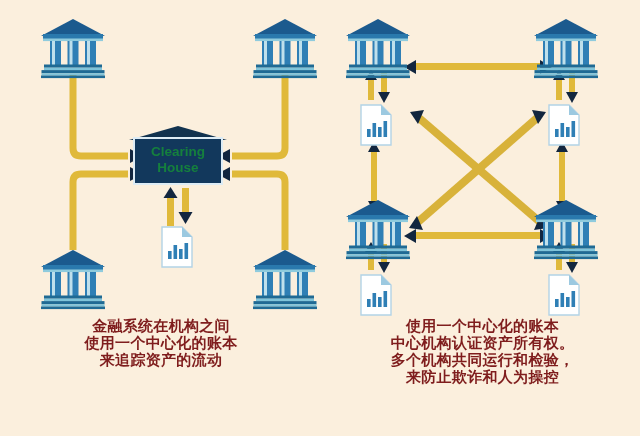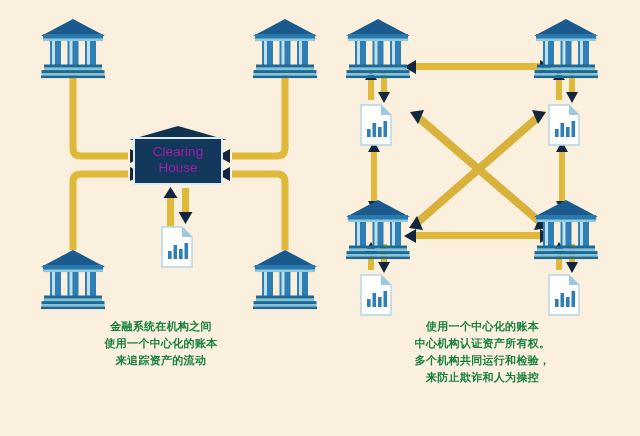--- a/index.html
+++ b/index.html
@@ -7,34 +7,34 @@
     width:640px;height:436px;
     background:#fbeedc;
     font-family:"Liberation Sans","DejaVu Sans",sans-serif;
     overflow:hidden;
   }
   #stage{position:relative;width:640px;height:436px;background:#fbefdd;}
   #bg-svg{position:absolute;left:0;top:0;width:640px;height:436px;}
   .caption{
     position:absolute;
     text-align:center;
-    color:#15803d;
-    font-size:11px;
+    color:#7f1d1d;
+    font-size:15px;
     line-height:17px;
     font-weight:bold;
     letter-spacing:0.3px;
     font-family:"DejaVu Sans","Liberation Sans",sans-serif;
     white-space:pre-line;
   }
   #caption-left{left:30px;top:318px;width:262px;}
   #caption-right{left:340px;top:318px;width:285px;}
   .ch-label{
     position:absolute;
-    color:#a21caf;
-    font-weight:normal;
+    color:#15803d;
+    font-weight:bold;
     font-size:13.5px;
     line-height:16px;
     text-align:center;
     width:100%;
     font-family:"Liberation Sans","DejaVu Sans",sans-serif;
     white-space:pre-line;
     pointer-events:none;
   }
   #clearing-house-box{
     position:absolute;

